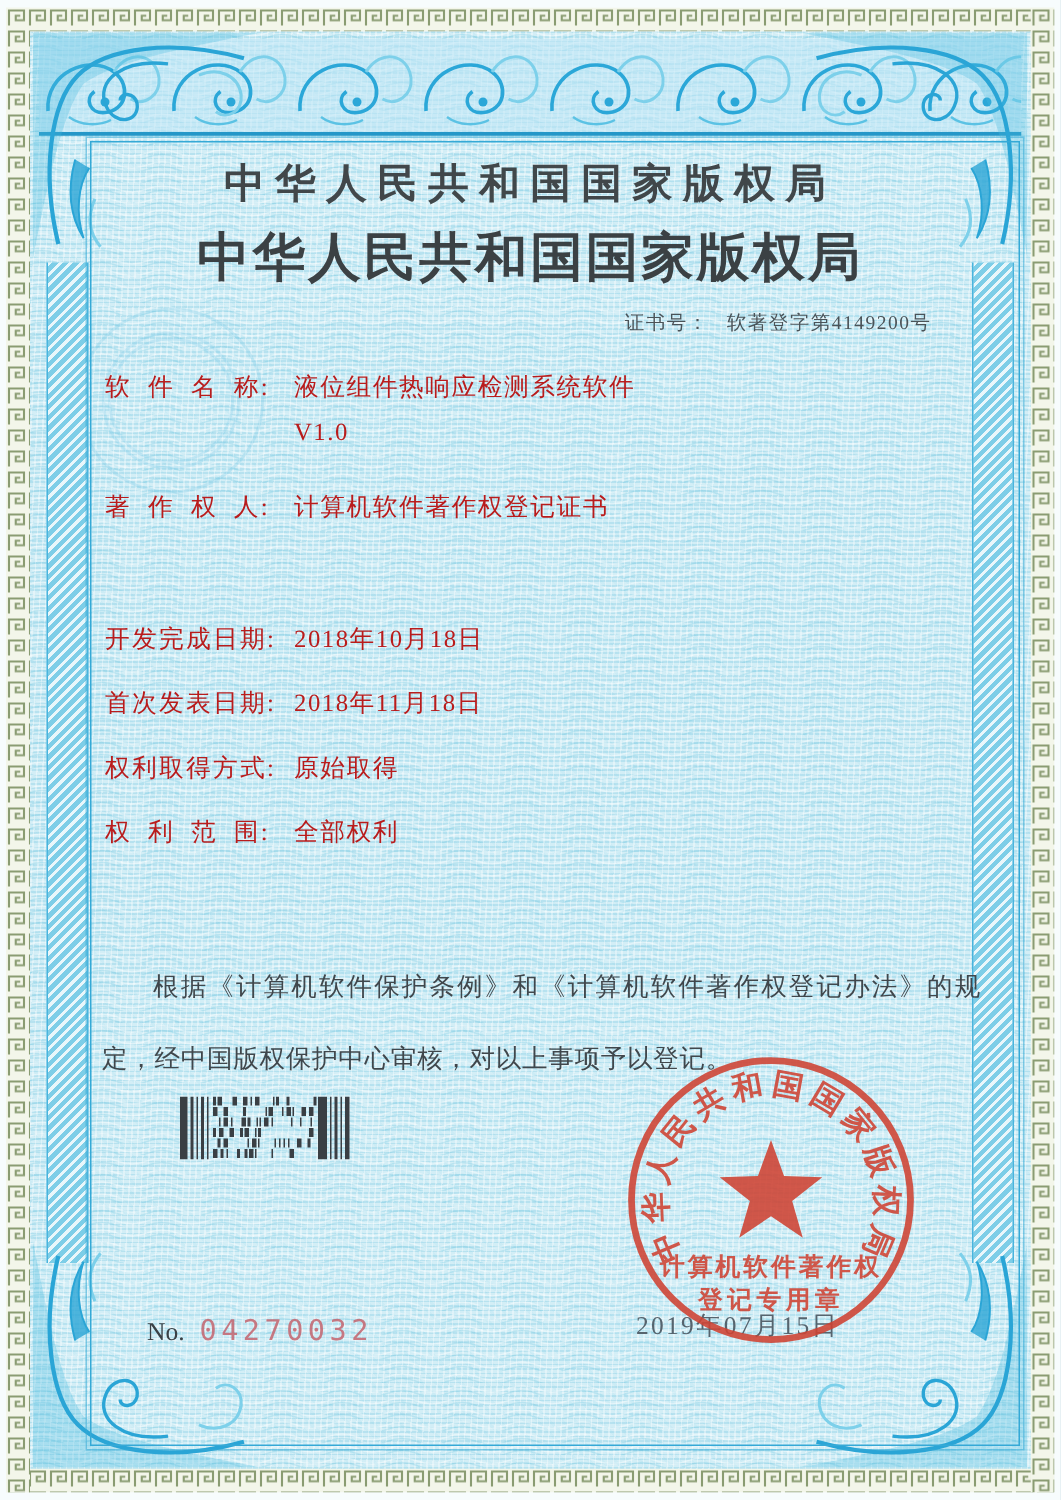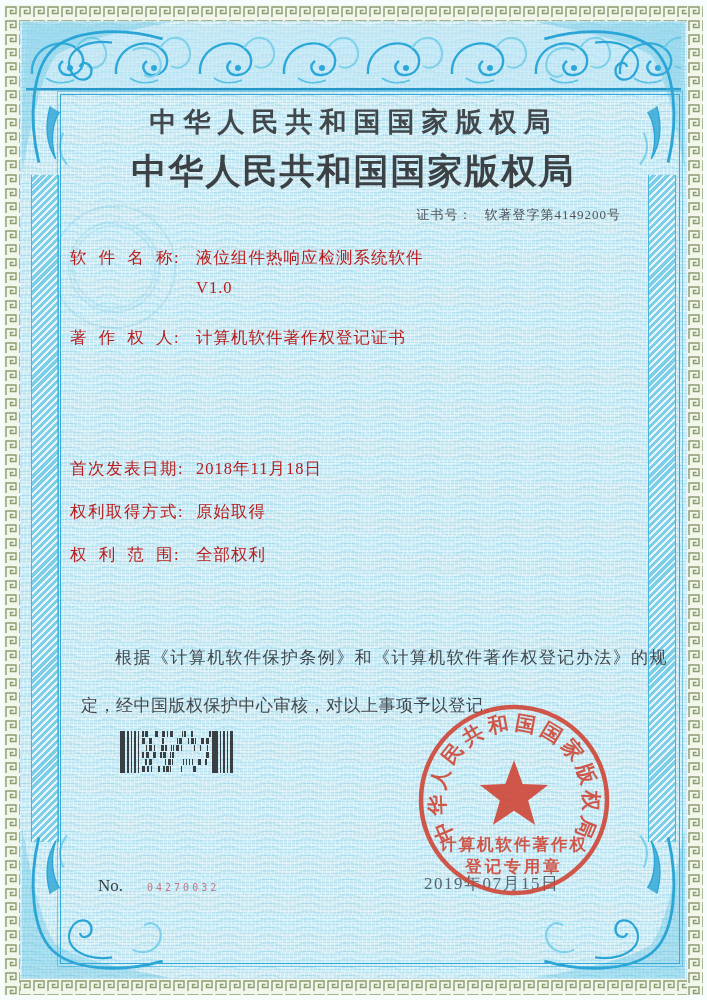--- a/index.html
+++ b/index.html
@@ -50,30 +50,30 @@
     font-size:35px;font-weight:bold;letter-spacing:2px;color:#3b4144;
   }
   .certno{right:86px;top:206px;font-size:13px;color:#4a5358;letter-spacing:1px;}
   .certno .lbl{margin-right:12px;text-align:center;}
   .frow{left:70px;font-size:16.5px;color:#b91c1c;}
   .flabel{display:inline-block;width:126px;letter-spacing:1.5px;word-spacing:5px;vertical-align:top;}
   .fvalue{display:inline-block;vertical-align:top;letter-spacing:1px;}
   .fvalue .v2{margin-top:9px;}
   .statement{
     left:68px;top:634px;width:586px;font-size:17px;line-height:48px;
-    text-indent:34px;color:#40474c;letter-spacing:.5px;text-align:justify;margin-left:13px;
+    text-indent:34px;color:#40474c;letter-spacing:.5px;text-align:justify;
   }
   .barcode{left:120px;top:731px;z-index:5;}
   .issue-date{
     left:424px;top:872px;font-size:17px;letter-spacing:1.5px;color:#56646e;z-index:4;
   }
   .serial{left:98px;top:876px;font-size:17px;z-index:5;color:#3a4146;}
   .serial .num{
-    font-family:"DejaVu Sans Mono", monospace;font-size:10px;letter-spacing:3px;
-    color:#c4646e;margin-left:24px;opacity:.85;
+    font-family:"DejaVu Sans Mono", monospace;font-size:19px;letter-spacing:3px;
+    color:#c4646e;margin-left:10px;opacity:.85;
   }
   .seal{position:absolute;left:414px;top:700px;z-index:6;opacity:.88;}
 </style>
 </head>
 <body>
 
 <div class="page">
 
   <svg width="0" height="0" style="position:absolute" aria-hidden="true">
     <defs>
@@ -149,20 +149,23 @@
   <div class="txt subtitle">中华人民共和国国家版权局</div>
   <div class="txt certno">
     <span class="lbl">证书号：</span><span>软著登字第4149200号</span>
   </div>
 
   <div class="txt frow" style="top:247px">
     <span class="flabel">软 件 名 称:</span><span class="fvalue"><span>液位组件热响应检测系统软件</span><div class="v2">V1.0</div></span>
   </div>
   <div class="txt frow" style="top:327px">
     <span class="flabel">著 作 权 人:</span><span class="fvalue">计算机软件著作权登记证书</span>
+  </div>
+  <div class="txt frow" style="top:415px">
+    <span class="flabel">开发完成日期:</span><span class="fvalue">2018年10月18日</span>
   </div>
   <div class="txt frow" style="top:458px">
     <span class="flabel">首次发表日期:</span><span class="fvalue">2018年11月18日</span>
   </div>
   <div class="txt frow" style="top:501px">
     <span class="flabel">权利取得方式:</span><span class="fvalue">原始取得</span>
   </div>
   <div class="txt frow" style="top:544px">
     <span class="flabel">权 利 范 围:</span><span class="fvalue">全部权利</span>
   </div>

